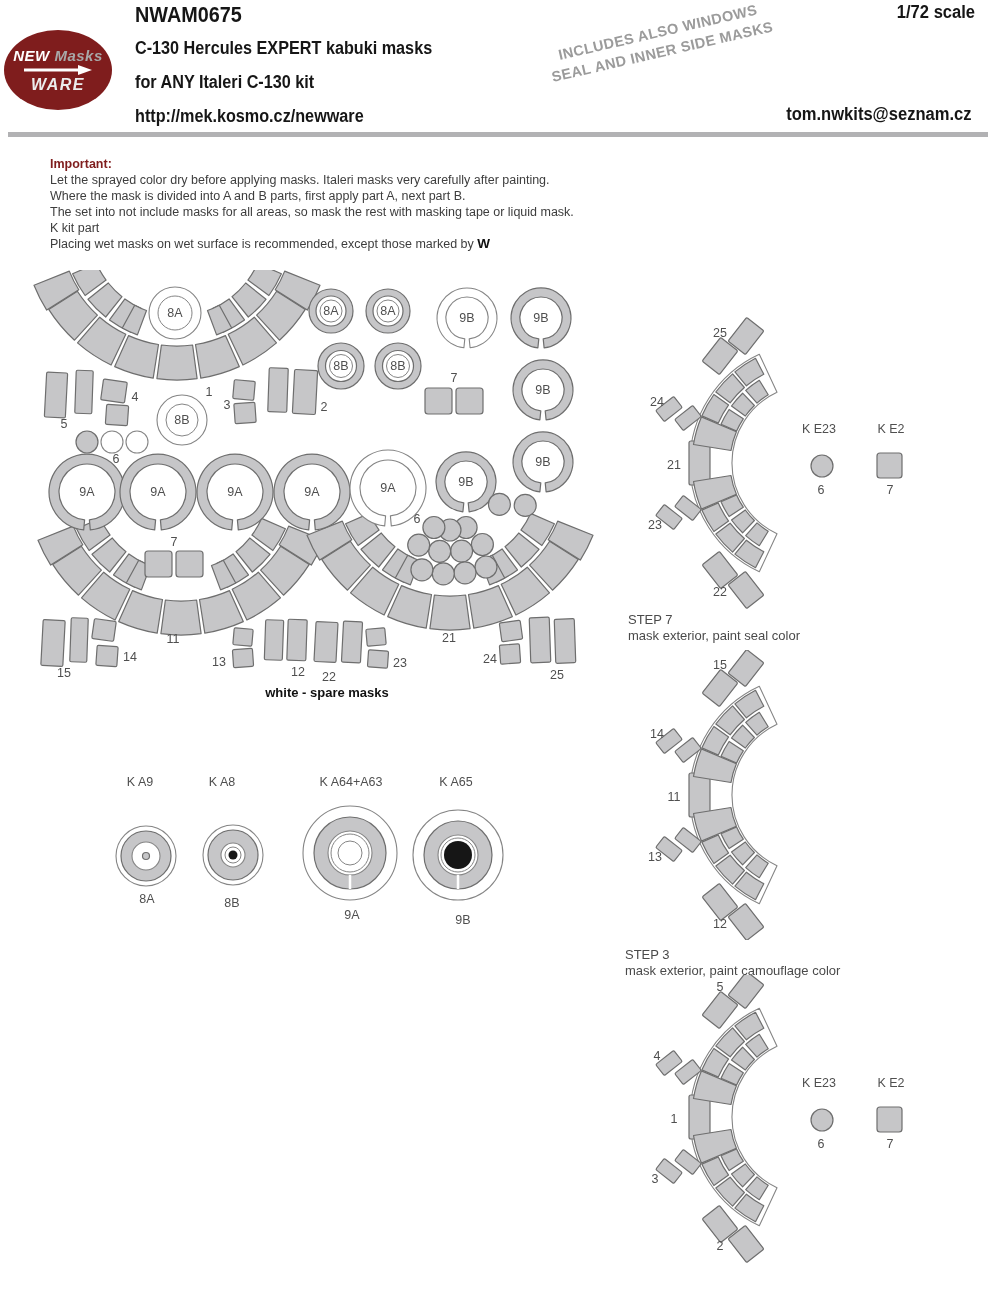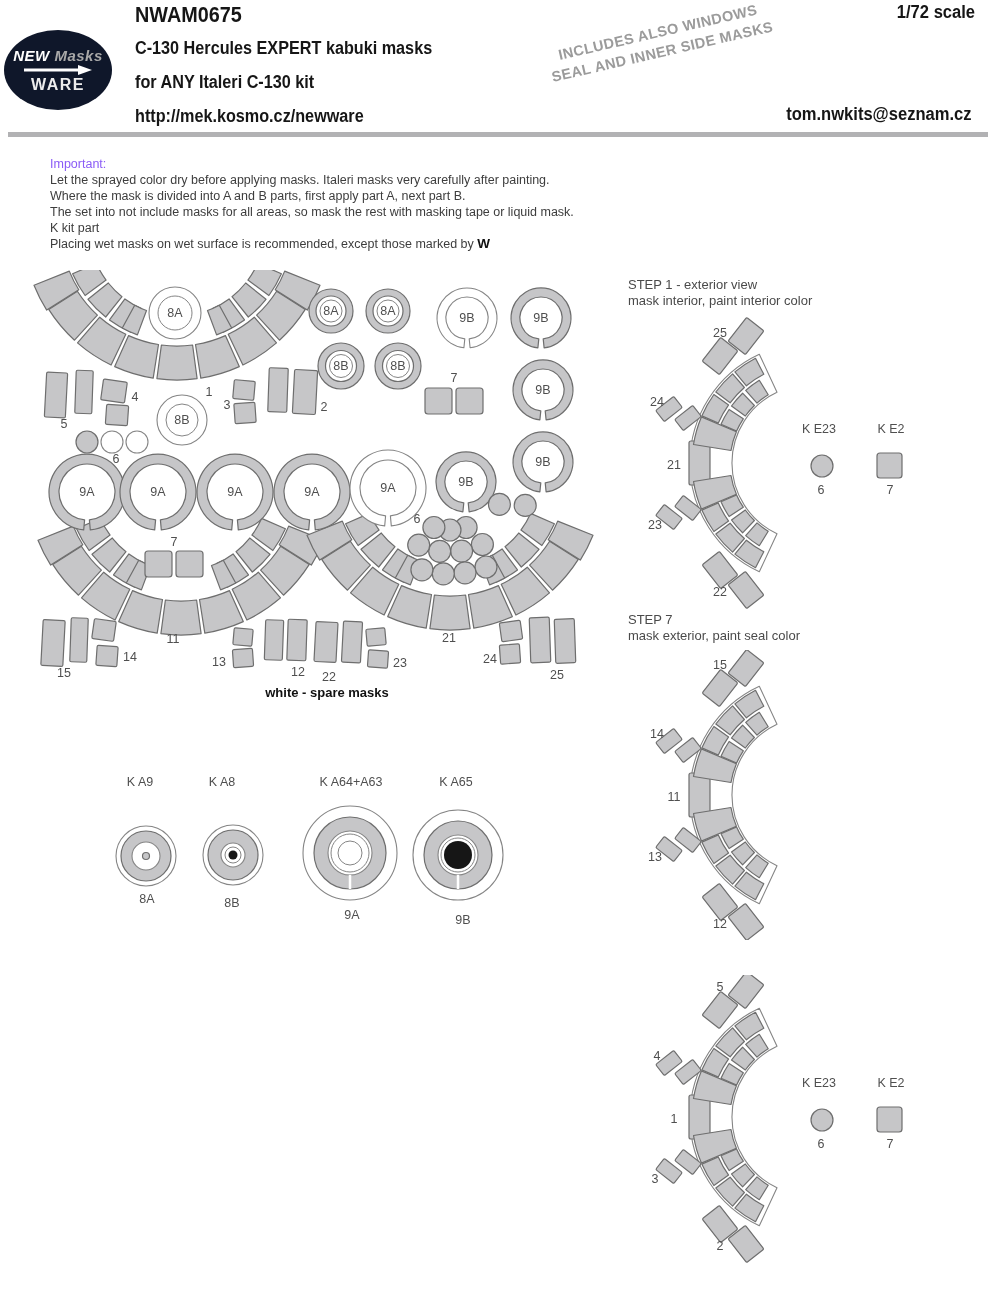--- a/index.html
+++ b/index.html
@@ -7,30 +7,30 @@
         font-family:"Liberation Sans",sans-serif;overflow:hidden;margin:0 auto}
   .abs{position:absolute}
   .hdr{font-weight:bold;color:#161616;transform:scaleX(.9);transform-origin:left top;white-space:nowrap}
   .code{font-size:22px}
   .t1{font-size:18px}
   .rt{font-weight:bold;color:#161616;transform:scaleX(.92);transform-origin:right top;white-space:nowrap;font-size:18px}
   .banner{color:#9b9b9b;font-weight:bold;font-size:14.5px;line-height:20px;text-align:center;
           transform:rotate(-13deg);letter-spacing:.4px;white-space:nowrap}
   .divider{background:#b2b2b4;height:5px}
   .notes{font-size:12.5px;color:#3d3d3d;line-height:16px}
-  .notes .hd{font-weight:normal;color:#8b5cf6}
+  .notes .hd{font-weight:bold;color:#7f1d1d}
   .notes div{white-space:pre-wrap}
   .wmark{font-weight:bold;color:#111;font-size:13.5px}
   .steptitle{font-size:13px;color:#4a4a4a;line-height:16px;white-space:nowrap}
   .foot{font-size:12.5px;color:#4a4a4a;white-space:nowrap}
-  .logo{left:4px;top:30px;width:108px;height:80px;background:#0f172a;border-radius:50%;
+  .logo{left:4px;top:30px;width:108px;height:80px;background:#7f1d1d;border-radius:50%;
         display:flex;flex-direction:column;justify-content:center;align-items:center;gap:1px}
   .logo .l1{font-size:15px;font-style:italic;font-weight:bold;color:#fff;letter-spacing:.5px;white-space:nowrap}
   .logo .masks{color:#a8a8a8}
-  .logo .ware{font-size:16px;font-weight:bold;color:#ececec;letter-spacing:1.5px}
+  .logo .ware{font-size:16px;font-style:italic;font-weight:bold;color:#ececec;letter-spacing:1.5px}
   svg .m{fill:#c6c6c8;stroke:#6e6e6e;stroke-width:1.2;stroke-linejoin:round}
   svg .o{fill:#fff;stroke:#858585;stroke-width:1.1;stroke-linejoin:round}
   svg .hair{fill:none;stroke:#858585;stroke-width:1}
   svg .b{fill:#161616;stroke:none}
   svg .slit{stroke:#fff;stroke-width:2.5}
   svg text{font-family:"Liberation Sans",sans-serif;font-size:12.5px;fill:#4f4f4f;text-anchor:middle}
   svg text.bold{font-weight:bold;fill:#111;font-size:13px}
 </style>
 </head>
 <body>
@@ -225,24 +225,20 @@
       <text x="466" y="486">9B</text>
       <text x="87" y="496">9A</text>
       <text x="158" y="496">9A</text>
       <text x="235" y="496">9A</text>
       <text x="312" y="496">9A</text>
       <text x="388" y="492">9A</text>
       <text x="327" y="697" class="bold">white - spare masks</text>
     </g>
   </svg>
 
-  <div class="abs steptitle" style="left:628px;top:277px">
-    <div>STEP 1 - exterior view</div>
-    <div>mask interior, paint interior color</div>
-  </div>
   <svg class="abs" style="left:620px;top:315px" width="377" height="295" viewBox="620 315 377 295">
     <g>
         <path d="M759.3 571.8A120 120 0 0 1 759.3 354.2L777 392.3A78 78 0 0 0 777 533.7Z" class="o"></path>
         <rect x="689" y="441" width="21" height="44" rx="2" class="m"></rect>
         <path d="M701.4 509.1A118 118 0 0 1 693.5 481.5L731 475.5A80 80 0 0 0 736.4 494.3Z" class="m"></path>
         <path d="M693.5 444.5A118 118 0 0 1 701.4 416.9L736.4 431.7A80 80 0 0 0 731 450.5Z" class="m"></path>
         <path d="M701.8 415.9A118 118 0 0 1 713.9 394.5L728.6 404.9A100 100 0 0 0 718.3 423.1Z" class="m"></path>
         <path d="M715.8 392A118 118 0 0 1 732.6 373.9L744.4 387.5A100 100 0 0 0 730.1 402.8Z" class="m"></path>
         <path d="M734.9 371.9A118 118 0 0 1 755.5 358.3L763.8 374.3A100 100 0 0 0 746.4 385.8Z" class="m"></path>
         <path d="M713.9 531.5A118 118 0 0 1 701.8 510.1L718.3 502.9A100 100 0 0 0 728.6 521.1Z" class="m"></path>
@@ -311,20 +307,24 @@
       </g>
     <g>
       <text x="720" y="669">15</text>
       <text x="657" y="738">14</text>
       <text x="674" y="801">11</text>
       <text x="655" y="861">13</text>
       <text x="720" y="928">12</text>
     </g>
   </svg>
 
+  <div class="abs steptitle" style="left:625px;top:947px">
+    <div>STEP 3</div>
+    <div>mask exterior, paint camouflage color</div>
+  </div>
   <svg class="abs" style="left:620px;top:975px" width="377" height="295" viewBox="620 975 377 295">
     <g>
         <path d="M759.3 1225.8A120 120 0 0 1 759.3 1008.2L777 1046.3A78 78 0 0 0 777 1187.7Z" class="o"></path>
         <rect x="689" y="1095" width="21" height="44" rx="2" class="m"></rect>
         <path d="M701.4 1163.1A118 118 0 0 1 693.5 1135.5L731 1129.5A80 80 0 0 0 736.4 1148.3Z" class="m"></path>
         <path d="M693.5 1098.5A118 118 0 0 1 701.4 1070.9L736.4 1085.7A80 80 0 0 0 731 1104.5Z" class="m"></path>
         <path d="M701.8 1069.9A118 118 0 0 1 713.9 1048.5L728.6 1058.9A100 100 0 0 0 718.3 1077.1Z" class="m"></path>
         <path d="M715.8 1046A118 118 0 0 1 732.6 1027.9L744.4 1041.5A100 100 0 0 0 730.1 1056.8Z" class="m"></path>
         <path d="M734.9 1025.9A118 118 0 0 1 755.5 1012.3L763.8 1028.3A100 100 0 0 0 746.4 1039.8Z" class="m"></path>
         <path d="M713.9 1185.5A118 118 0 0 1 701.8 1164.1L718.3 1156.9A100 100 0 0 0 728.6 1175.1Z" class="m"></path>

